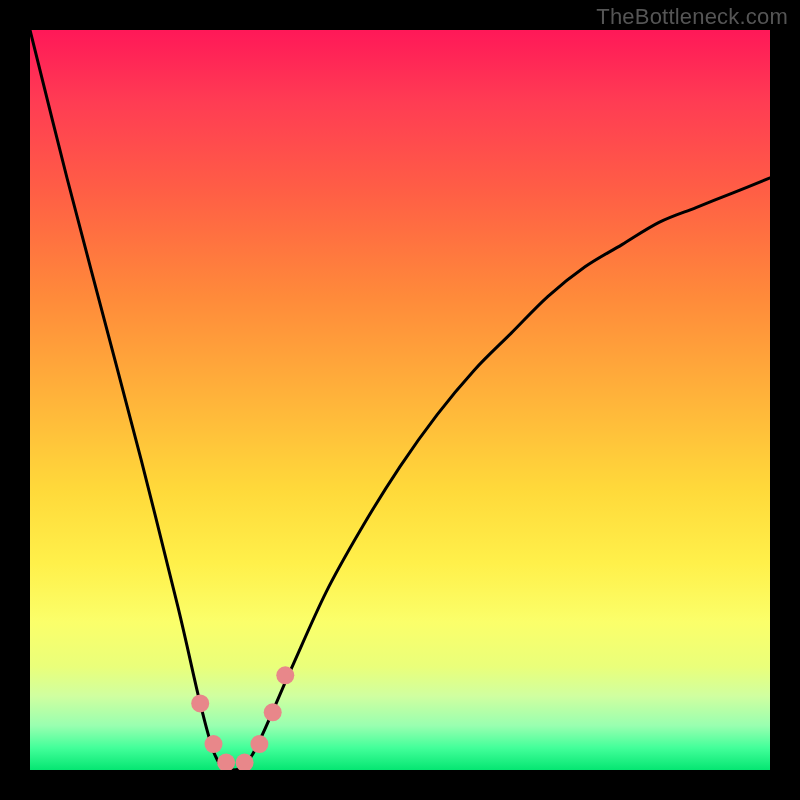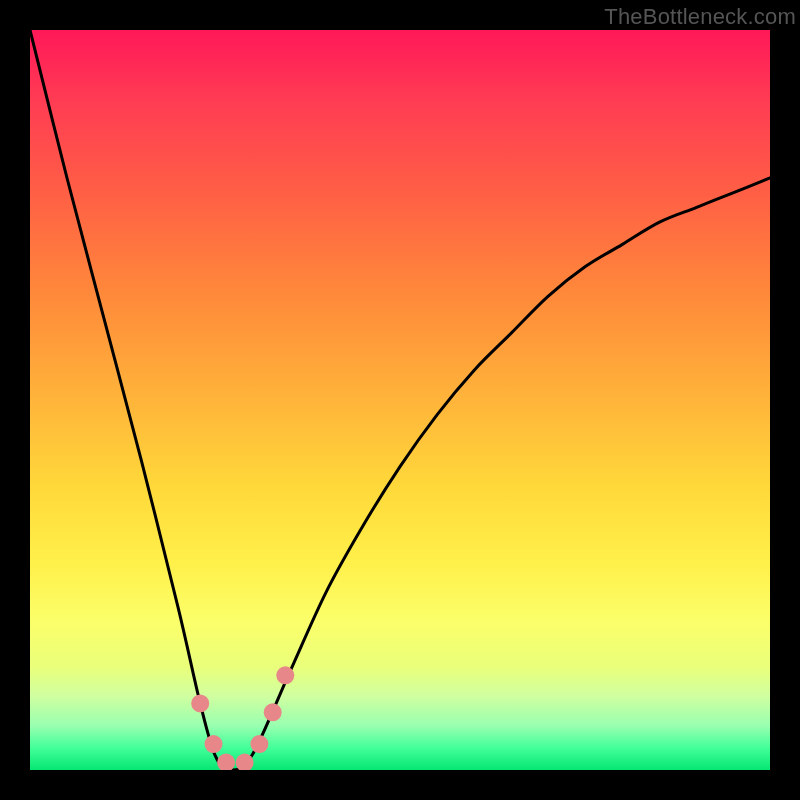--- a/index.html
+++ b/index.html
@@ -13,21 +13,21 @@
   }
   .stage {
     position: relative;
     width: 800px;
     height: 800px;
     background: #000;
   }
   .watermark {
     position: absolute;
     top: 4px;
-    right: 4px;
+    right: 12px;
     color: #555;
     font-size: 22px;
     letter-spacing: 0.2px;
     z-index: 10;
     user-select: none;
   }
   .plot-frame {
     position: absolute;
     left: 30px;
     top: 30px;

